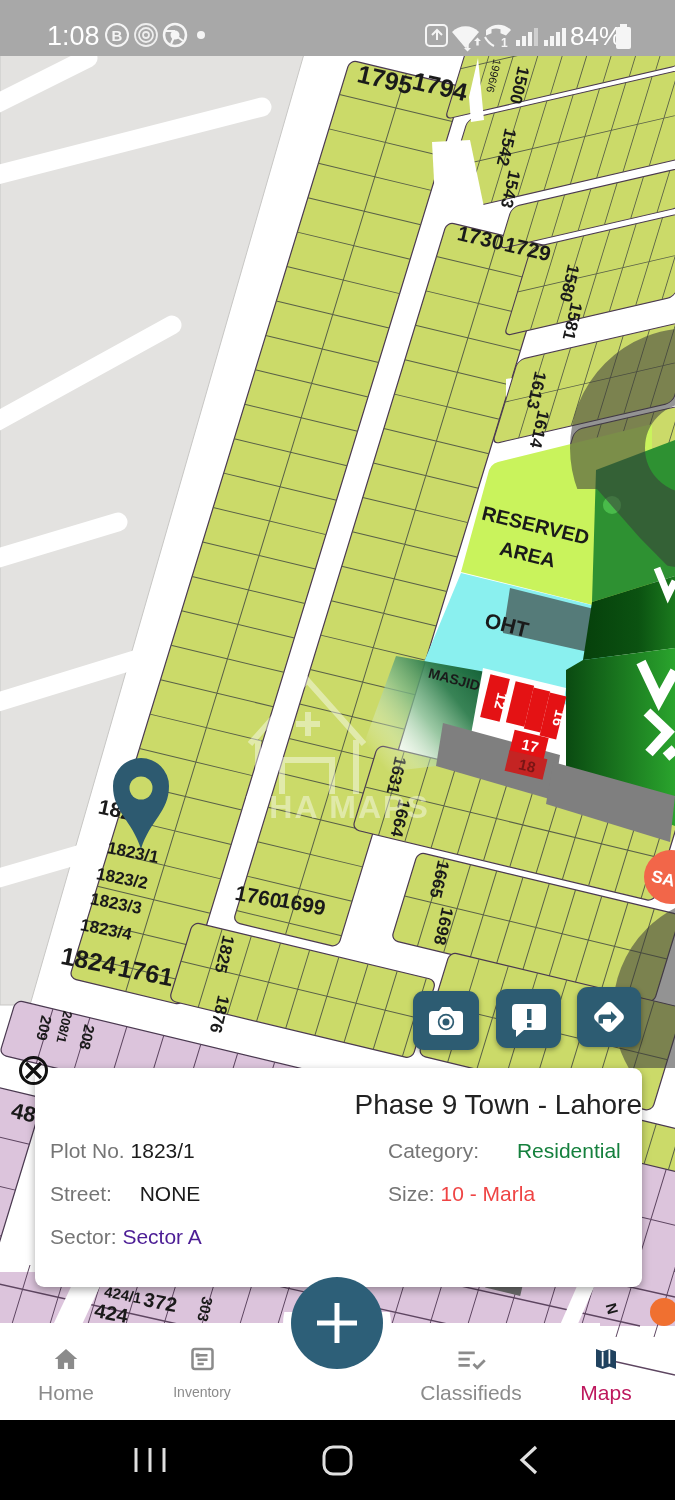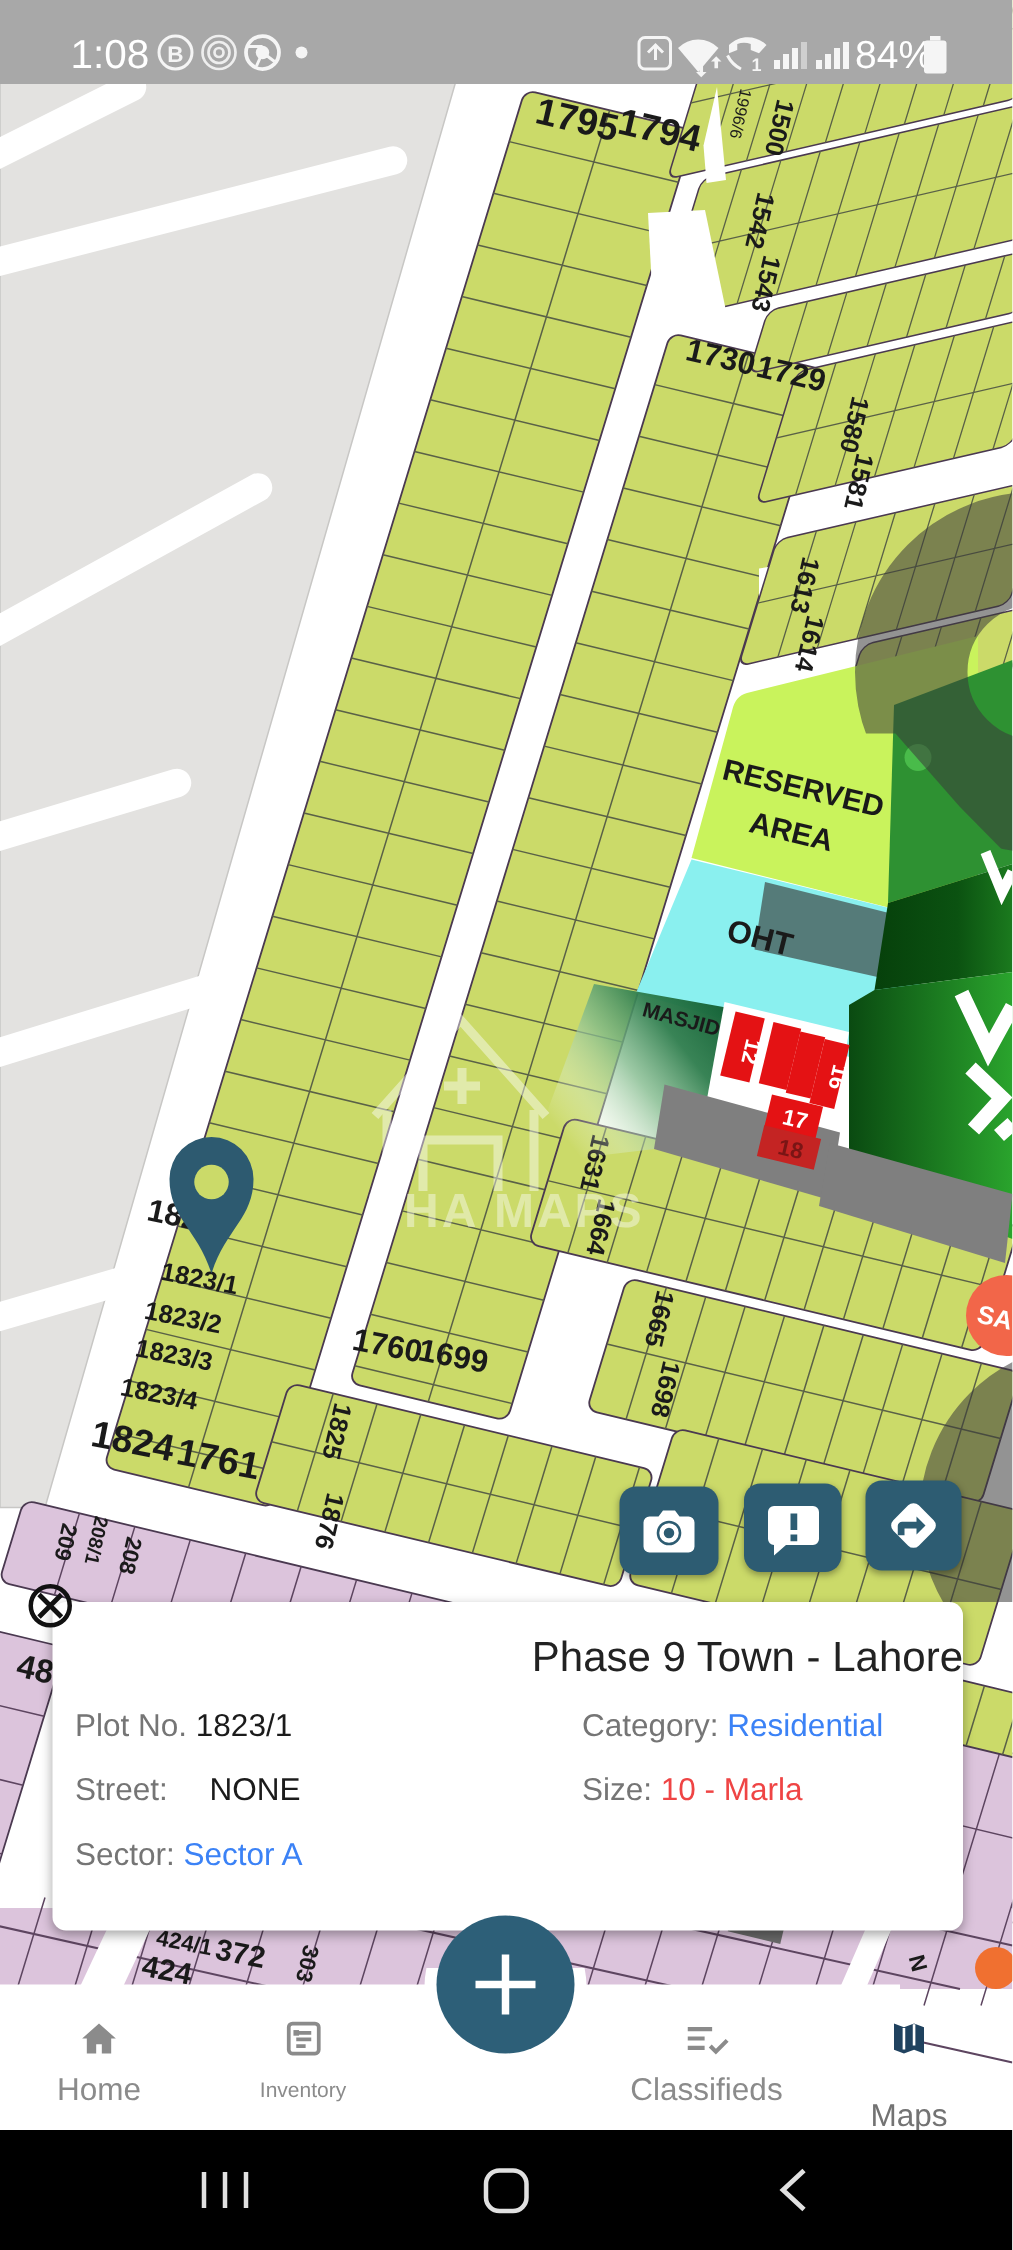--- a/index.html
+++ b/index.html
@@ -375,27 +375,27 @@
         <path d="M22 14 l6 6 l-6 6 v-4 h-8 v4.5 h-4.5 v-6 a3 3 0 0 1 3 -3 h9.5 Z" fill="#2d5c72"></path>
       </svg>
     </div>
 
 <div class="abs" style="left:35px;top:1068px;width:607px;height:219px;background:#ffffff;border-radius:9px;box-shadow:0 3px 8px rgba(0,0,0,0.35);">
 
   <div class="abs" style="left:0;top:21px;width:607px;text-align:right;font-size:28px;color:#222;">Phase 9 Town - Lahore</div>
 
   <div class="abs" style="left:15px;top:71px;font-size:21px;color:#757575;">Plot No. <span style="color:#1b1b1b;">1823/1</span></div>
 
-  <div class="abs" style="left:353px;top:71px;font-size:21px;color:#757575;">Category:&nbsp;<span style="color:#3b82f6;">Residential</span></div>
+  <div class="abs" style="left:353px;top:71px;font-size:21px;color:#757575;">Category:&nbsp;<span style="color:#15803d;margin-left:32px;">Residential</span></div>
 
   <div class="abs" style="left:15px;top:114px;font-size:21px;color:#757575;">Street: <span style="color:#1b1b1b;margin-left:22px;">NONE</span></div>
 
   <div class="abs" style="left:353px;top:114px;font-size:21px;color:#757575;">Size: <span style="color:#ef4444;">10 - Marla</span></div>
 
-  <div class="abs" style="left:15px;top:157px;font-size:21px;color:#757575;">Sector: <span style="color:#3b82f6;">Sector A</span></div>
+  <div class="abs" style="left:15px;top:157px;font-size:21px;color:#757575;">Sector: <span style="color:#4c1d95;">Sector A</span></div>
 </div>
 
 <svg class="abs" style="left:18px;top:1055px;" width="31" height="31" viewBox="0 0 31 31">
 <circle cx="15.5" cy="15.5" r="13" fill="none" stroke="#111" stroke-width="3"></circle>
 <path d="M8 8 L23 23 M23 8 L8 23" stroke="#111" stroke-width="3.2"></path>
 </svg>
 
 <div class="abs" style="left:0;top:1312px;width:675px;height:112px;overflow:hidden;">
   <div class="abs" style="left:283px;top:-42px;width:108px;height:108px;border-radius:50%;background:#ffffff;"></div>
 </div>
@@ -417,21 +417,21 @@
   <div class="abs" style="left:408px;top:21px;width:126px;text-align:center;"><svg width="38" height="30" viewBox="0 0 26 24">
           <g stroke="#8b8b8b" stroke-width="2.2" fill="none">
             <path d="M3 7 h13 M3 12 h9 M3 17 h9"></path>
           </g>
           <path d="M15 16 l3 3 l6 -6" stroke="#8b8b8b" stroke-width="2.2" fill="none"></path>
         </svg><div style="font-size:21px;color:#8b8b8b;margin-top:3px;">Classifieds</div></div>
 
   <div class="abs" style="left:574px;top:21px;width:64px;text-align:center;"><svg width="32" height="30" viewBox="0 0 24 24">
           <path fill="#20425f" d="M4 4 l5.3 2 l5.4 -2 l5.3 2 v14 l-5.3 -2 l-5.4 2 l-5.3 -2 Z M9.3 6.6 v11.2 M14.7 4.6 v11.2" fill-rule="evenodd"></path>
           <path d="M9.3 6.4 v11.4 M14.7 4.4 v11.4" stroke="#ffffff" stroke-width="1.4"></path>
-        </svg><div style="font-size:21px;color:#737373;margin-top:20px;">Maps</div></div>
+        </svg><div style="font-size:21px;color:#be185d;margin-top:3px;">Maps</div></div>
 </div>
 
 <div class="abs" style="left:291px;top:1277px;width:92px;height:92px;border-radius:50%;background:#2d5f78;">
   <svg width="92" height="92" viewBox="0 0 92 92">
         <path d="M46 26 V66 M26 46 H66" stroke="#ffffff" stroke-width="5"></path>
       </svg>
 </div>
 
 <div class="abs" style="left:0;top:1420px;width:675px;height:80px;background:#000000;">
   <svg width="675" height="80" viewBox="0 0 675 80">

